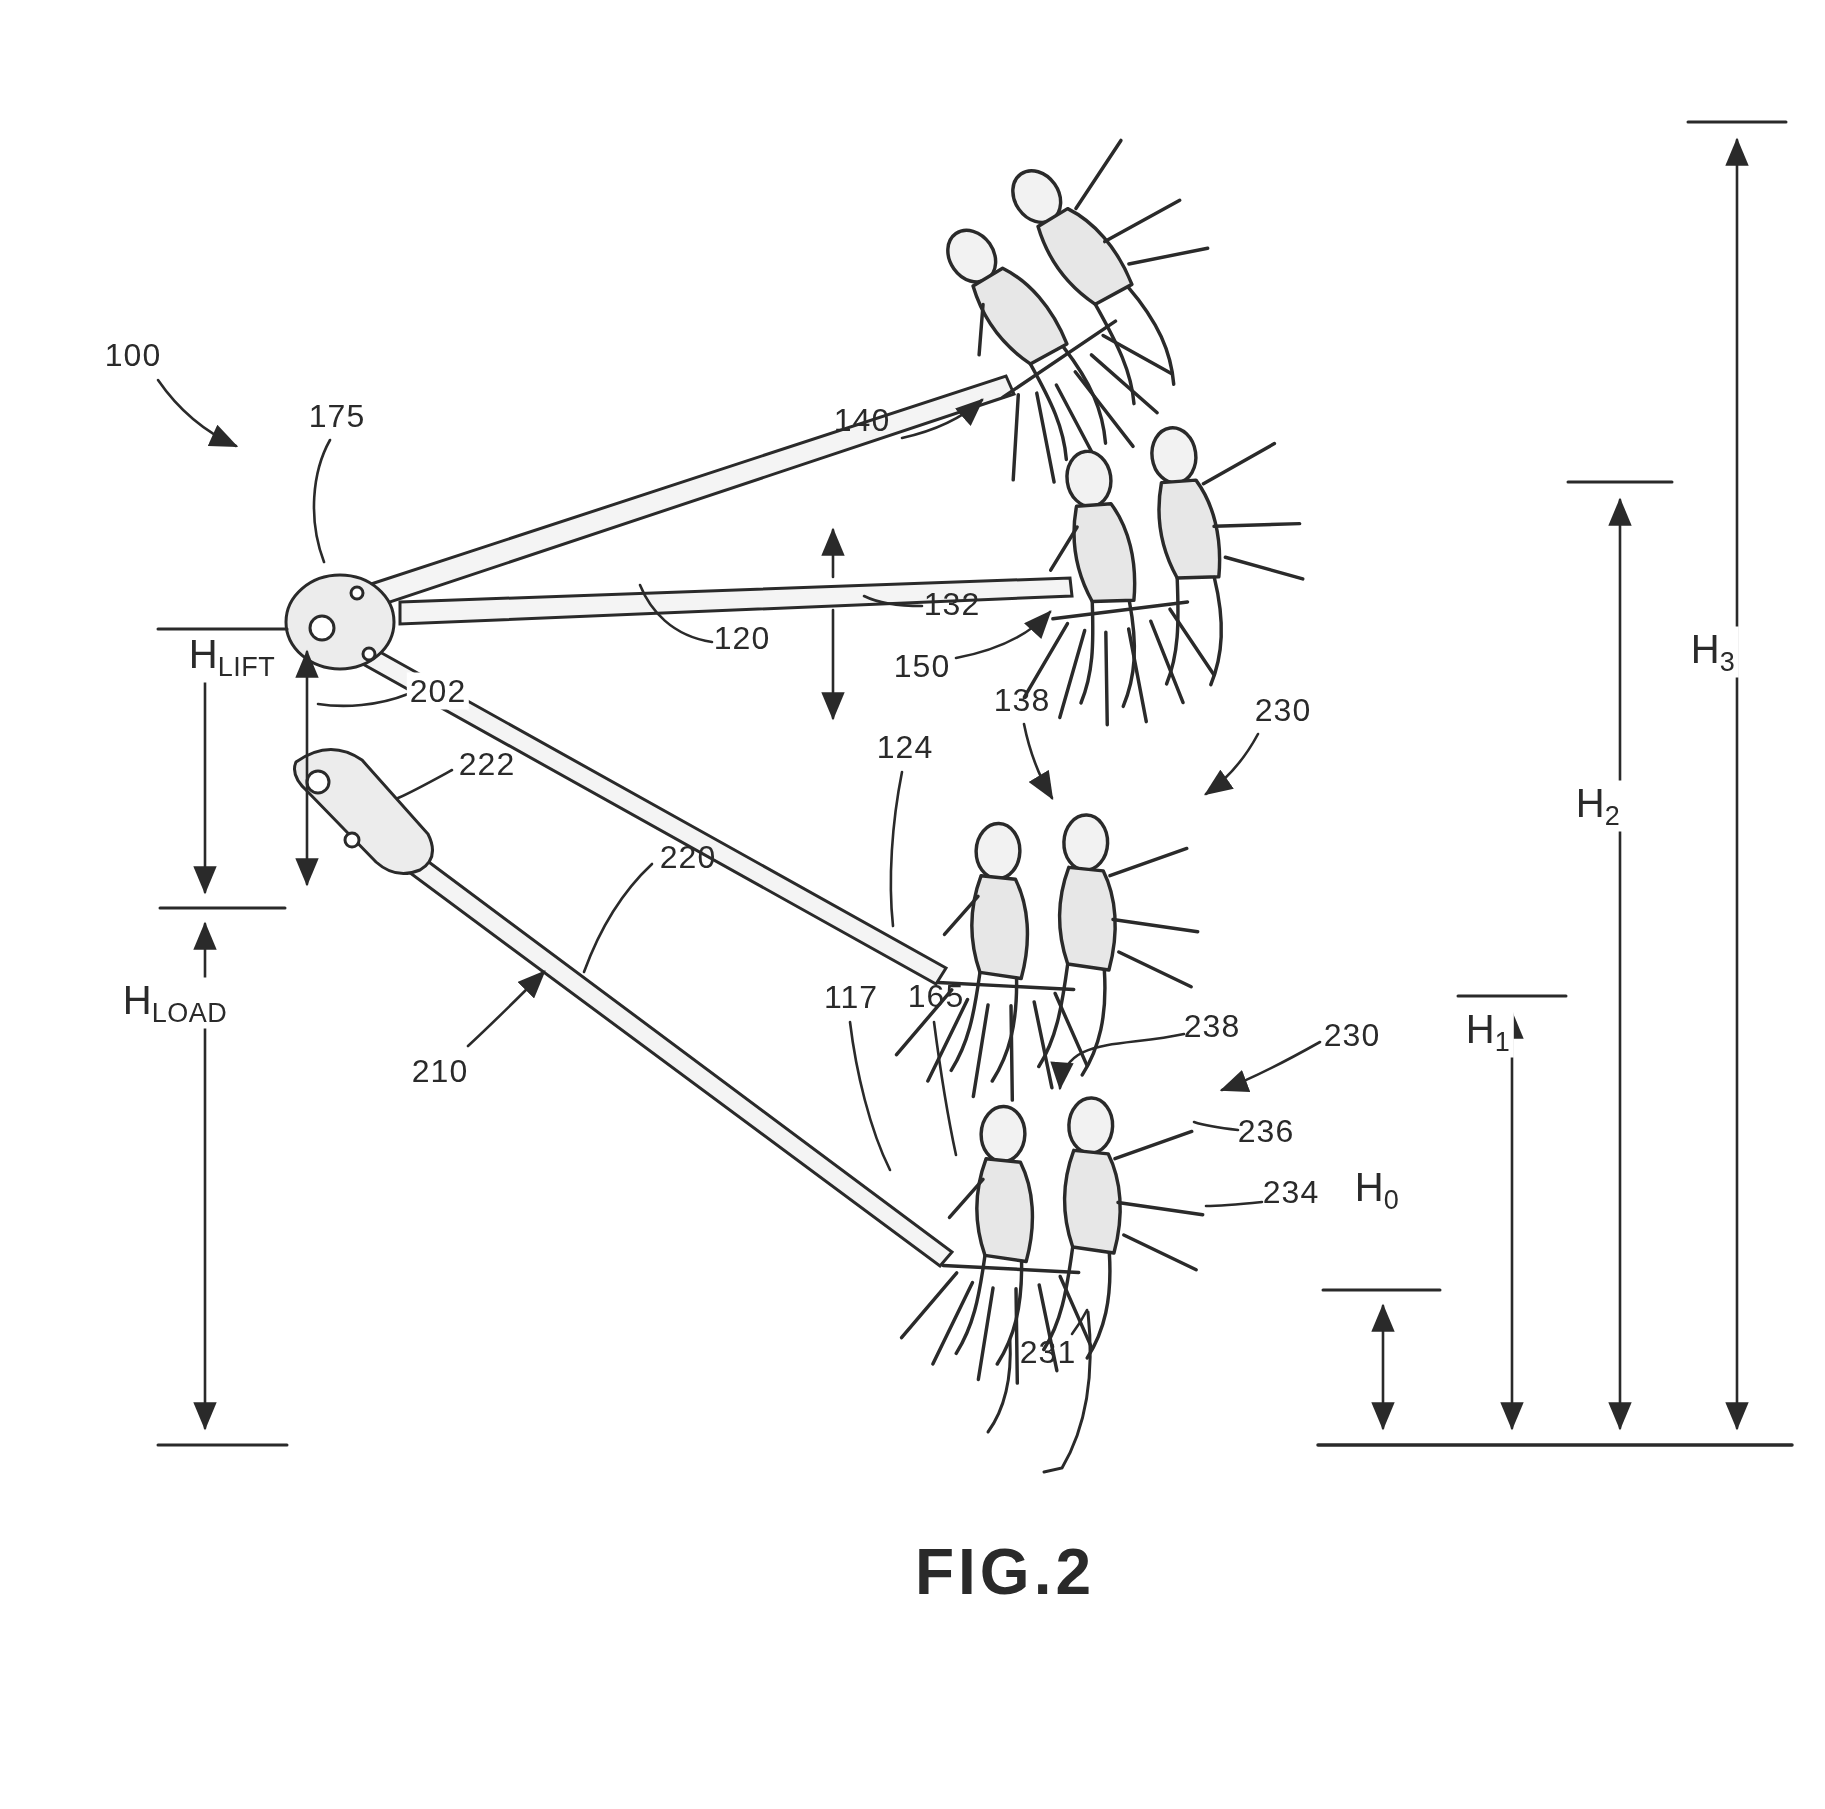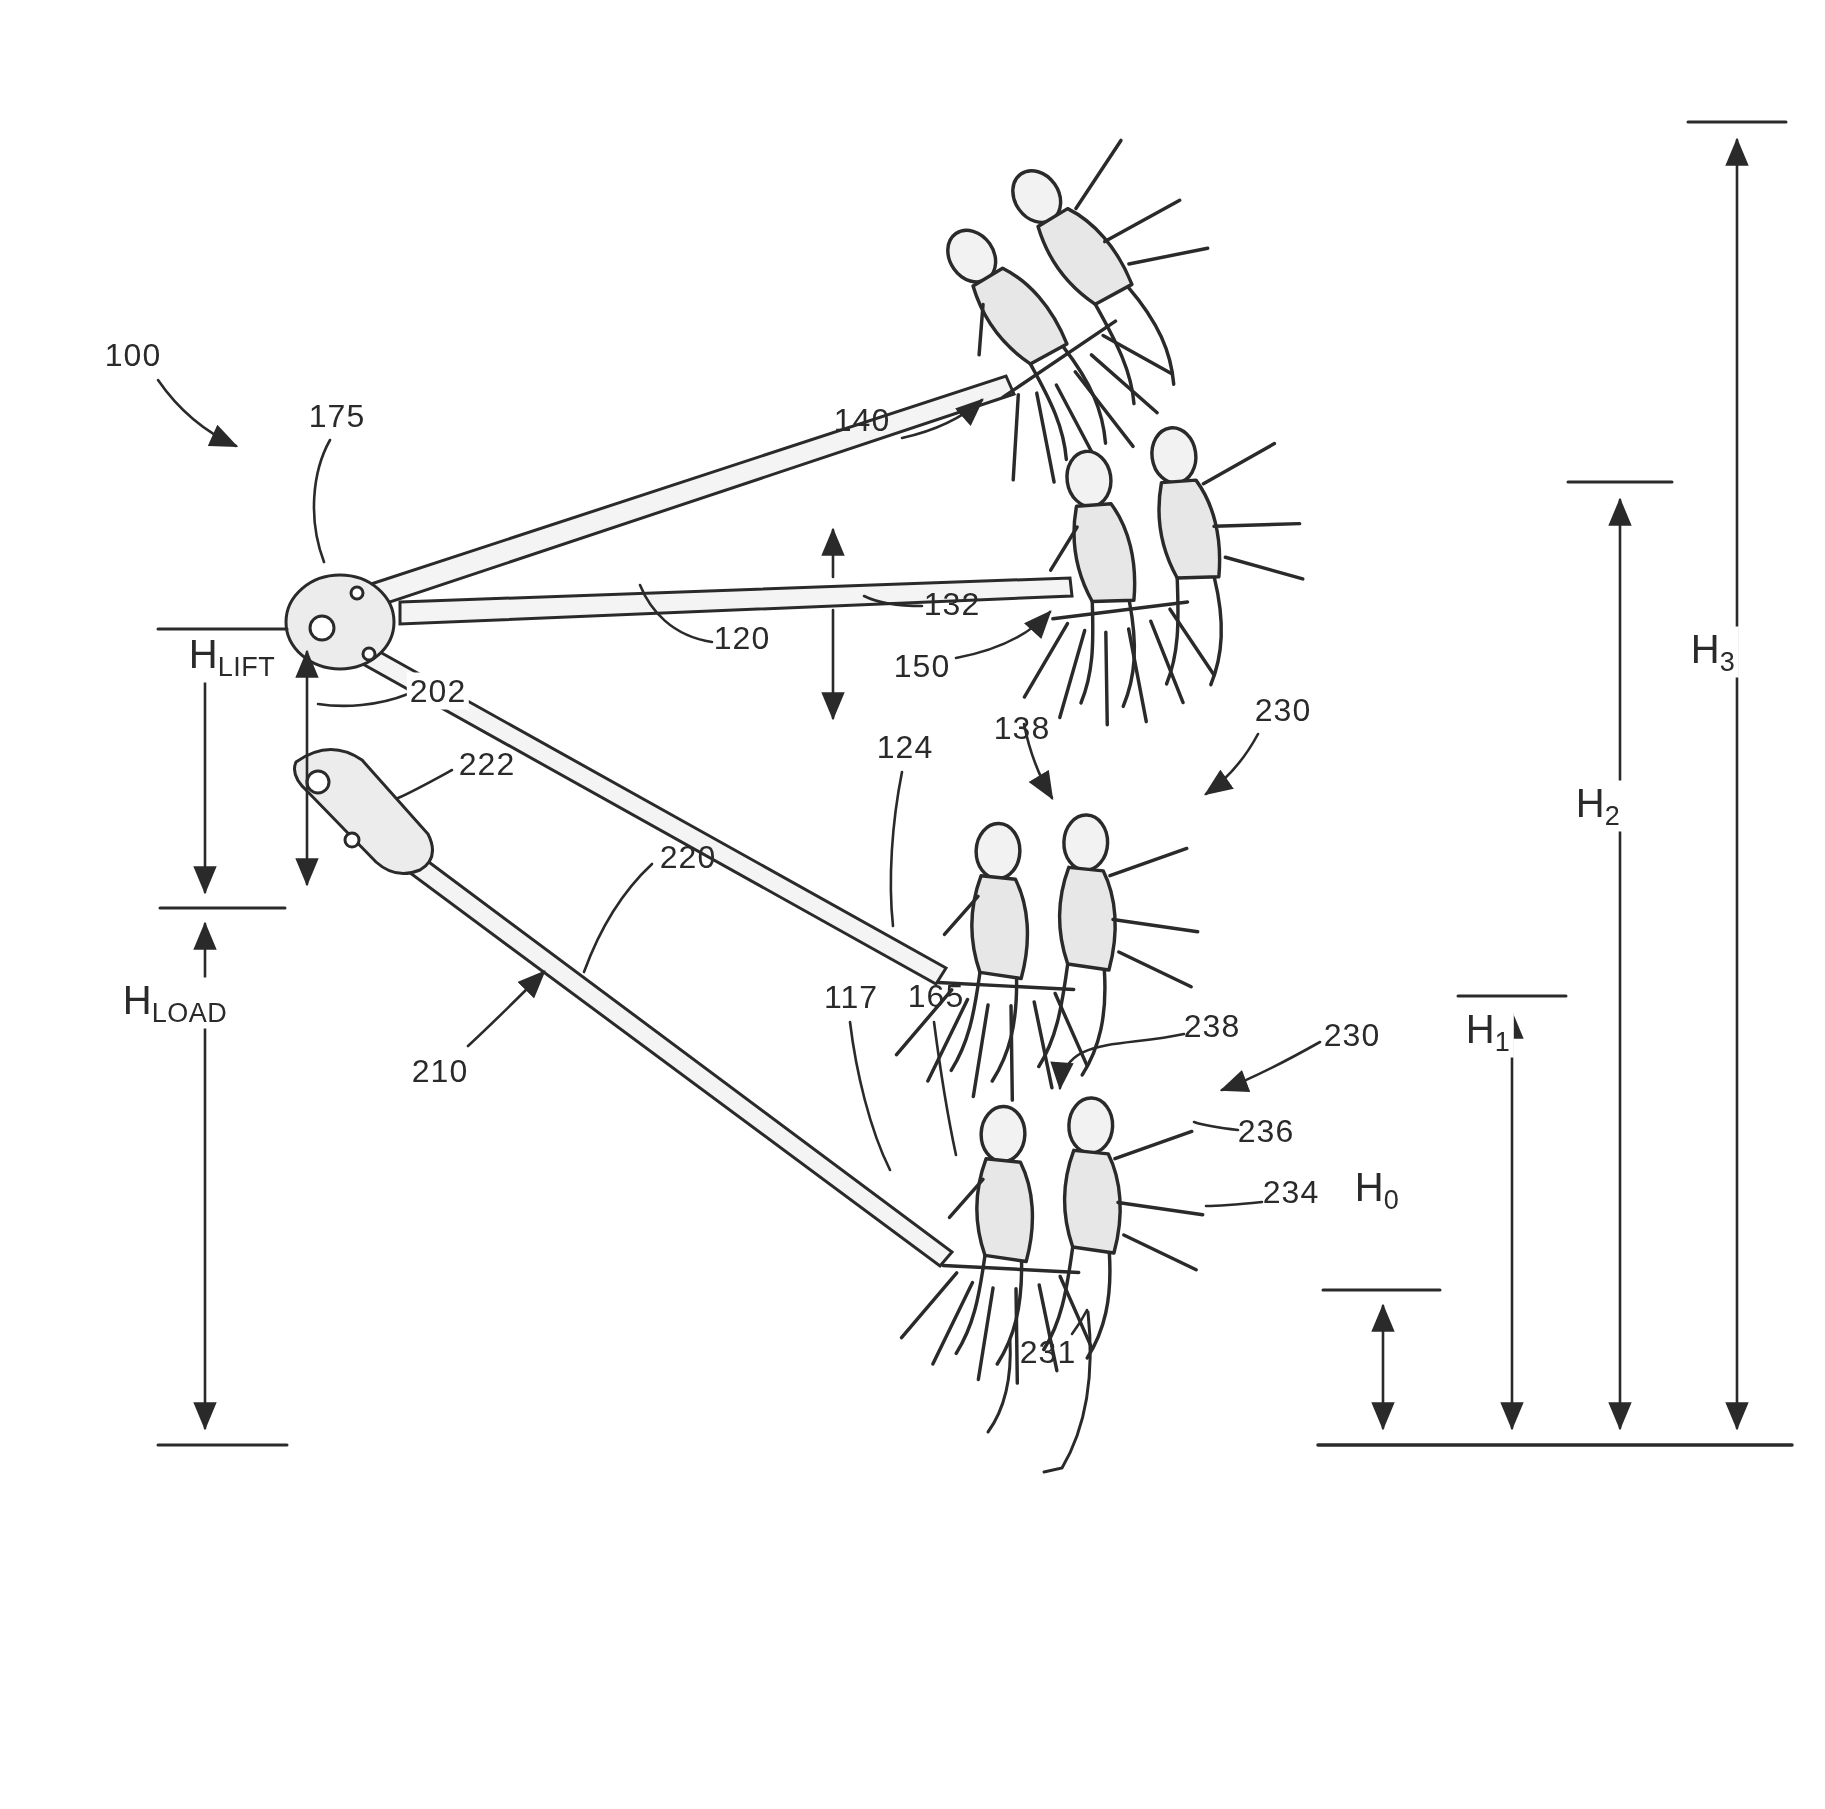--- a/index.html
+++ b/index.html
@@ -146,21 +146,21 @@
   </svg>
 
   <div class="lbl" style="left:133px; top:355px">100</div>
   <div class="lbl" style="left:337px; top:416px">175</div>
   <div class="lbl" style="left:862px; top:420px">140</div>
   <div class="lbl" style="left:742px; top:638px">120</div>
   <div class="lbl" style="left:952px; top:604px">132</div>
   <div class="lbl" style="left:922px; top:666px">150</div>
   <div class="lbl" style="left:438px; top:691px; background:var(--paper); padding:0 3px">202</div>
   <div class="lbl" style="left:487px; top:764px">222</div>
-  <div class="lbl" style="left:1022px; top:728px">138</div>
+  <div class="lbl" style="left:1022px; top:700px">138</div>
   <div class="lbl" style="left:1283px; top:710px">230</div>
   <div class="lbl" style="left:905px; top:747px">124</div>
   <div class="lbl" style="left:688px; top:857px">220</div>
   <div class="lbl" style="left:440px; top:1071px">210</div>
   <div class="lbl" style="left:851px; top:997px">117</div>
   <div class="lbl" style="left:936px; top:996px">165</div>
   <div class="lbl" style="left:1212px; top:1026px">238</div>
   <div class="lbl" style="left:1352px; top:1035px">230</div>
   <div class="lbl" style="left:1266px; top:1131px">236</div>
   <div class="lbl" style="left:1291px; top:1192px">234</div>
@@ -178,14 +178,15 @@
   <div class="hlbl" style="left:1488px; top:1032px">
     <span class="hbase">H</span><span class="hsub">1</span>
   </div>
   <div class="hlbl" style="left:1598px; top:806px">
     <span class="hbase">H</span><span class="hsub">2</span>
   </div>
   <div class="hlbl" style="left:1713px; top:652px">
     <span class="hbase">H</span><span class="hsub">3</span>
   </div>
 
+  <div class="fig-caption" style="left:1005px; top:1572px">FIG.2</div>
 
 </div>
 
 </body></html>

